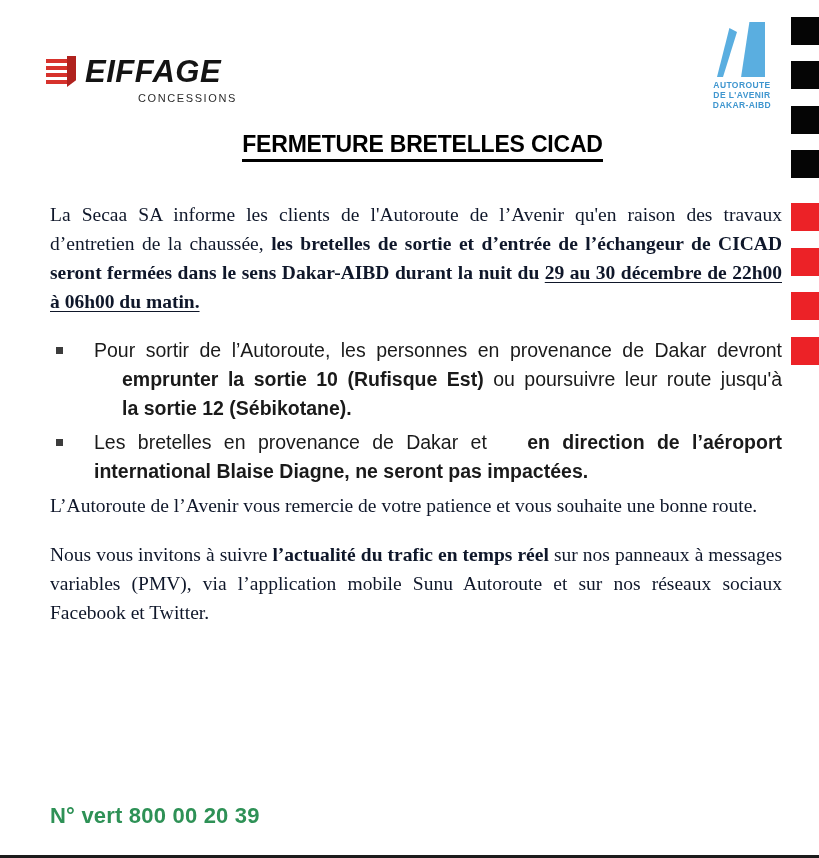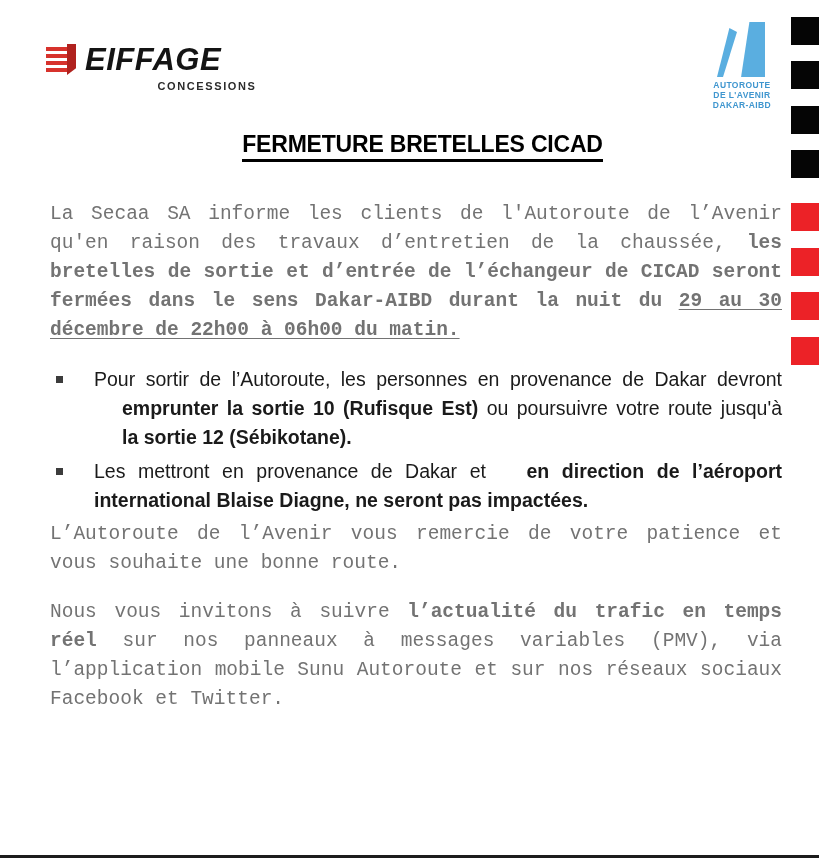--- a/index.html
+++ b/index.html
@@ -24,23 +24,22 @@
     position: absolute;
     left: 0; top: 0;
     width: 819px;
     height: 120px;
   }
 
   
   .eiffage-logo {
     position: absolute;
     left: 46px;
-    top: 44px;
+    top: 56px;
     width: 230px;
-    text-align: center;
   }
   .eiffage-row {
     display: flex;
     align-items: center;
   }
   .eiffage-mark {
     position: relative;
     width: 30px;
     height: 31px;
     margin-right: 9px;
@@ -72,21 +71,21 @@
     font-style: italic;
     font-size: 31px;
     letter-spacing: 0.5px;
     color: #141414;
     line-height: 1;
   }
   .eiffage-sub {
     margin-top: 5px;
     margin-left: 92px;
     font-family: "Liberation Sans", sans-serif;
-    font-weight: bold;
+    font-weight: normal;
     font-size: 11px;
     letter-spacing: 1.6px;
     color: #2b2b2b;
   }
 
   
   .autoroute-logo {
     position: absolute;
     left: 707px;
     top: 22px;
@@ -152,24 +151,24 @@
     padding-bottom: 2px;
   }
 
   .content {
     position: absolute;
     left: 50px;
     top: 200px;
     width: 732px;
   }
   .para {
-    font-family: Liberation Mono, monospace;
+    font-family: Liberation Serif, serif;
     font-size: 19.5px;
     line-height: 29px;
-    color: #737373;
+    color: #0f172a;
     text-align: justify;
     margin: 0 0 20px 0;
   }
   .para b { font-weight: bold; }
   .para u, .u {
     text-decoration: underline;
     text-underline-offset: 3px;
   }
 
   ul.bullets {
@@ -265,29 +264,30 @@
   <div class="doc-title">
     <span>FERMETURE BRETELLES CICAD</span>
   </div>
 
   <div class="content">
 
     <p class="para"><span>La Secaa SA informe les clients de l'Autoroute de l’Avenir qu'en raison des travaux d’entretien de la chaussée, </span><b>les bretelles de sortie et d’entrée de l’échangeur de CICAD seront fermées dans le sens Dakar-AIBD durant la nuit du </b><b class="u">29 au 30 décembre de 22h00 à 06h00 du matin.</b></p>
 
     <ul class="bullets">
       <li>
-        <span class="marker"></span><span>Pour sortir de l’Autoroute, les personnes en provenance de Dakar devront </span><b>emprunter la sortie 10 (Rufisque Est)</b><span> ou poursuivre votre route jusqu'à </span><b>la sortie 12 (Sébikotane).</b>
+        <span class="marker"></span><span>Pour sortir de l’Autoroute, les personnes en provenance de Dakar devront </span><b>emprunter la sortie 10 (Rufisque Est)</b><span> ou poursuivre leur route jusqu'à </span><b>la sortie 12 (Sébikotane).</b>
       </li>
       <li>
-        <span class="marker"></span><span>Les mettront en provenance de Dakar et </span><b>en direction de l’aéroport international Blaise Diagne, ne seront pas impactées.</b>
+        <span class="marker"></span><span>Les bretelles en provenance de Dakar et </span><b>en direction de l’aéroport international Blaise Diagne, ne seront pas impactées.</b>
       </li>
     </ul>
 
 
     <p class="para">L’Autoroute de l’Avenir vous remercie de votre patience et vous souhaite une bonne route.</p>
 
     <p class="para"><span>Nous vous invitons à suivre </span><b>l’actualité du trafic en temps réel</b><span> sur nos panneaux à messages variables (PMV), via l’application mobile Sunu Autoroute et sur nos réseaux sociaux Facebook et Twitter.</span></p>
   </div>
 
+  <div class="footer-number">N° vert 800 00 20 39</div>
 
   <div class="bottom-rule"></div>
 
 </div>
 
 </body></html>

